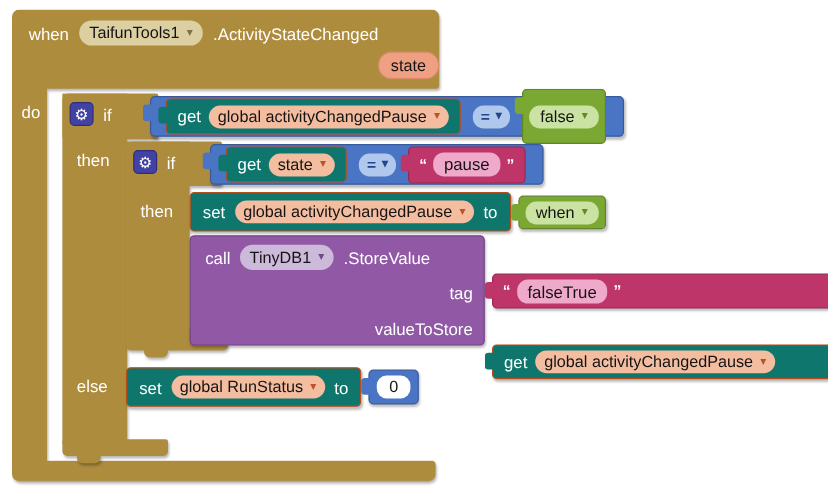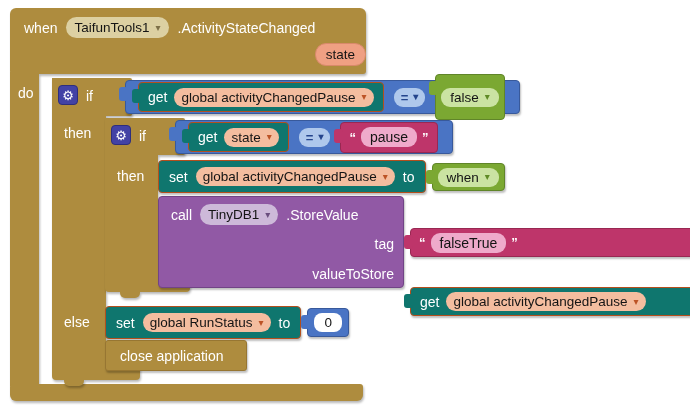--- a/index.html
+++ b/index.html
@@ -236,17 +236,14 @@
         <span>global RunStatus</span>
         <span class="tri tri-o">▾</span>
       </span>
       <span class="wl">to</span>
     </div>
     <div class="numb tab blk">
       <span class="nf">0</span>
     </div>
   </div>
 
-  <div class="abs closeb blk z2">
-    <span class="wl ml6">close application</span>
-  </div>
 
 </div>
 
 </body></html>

